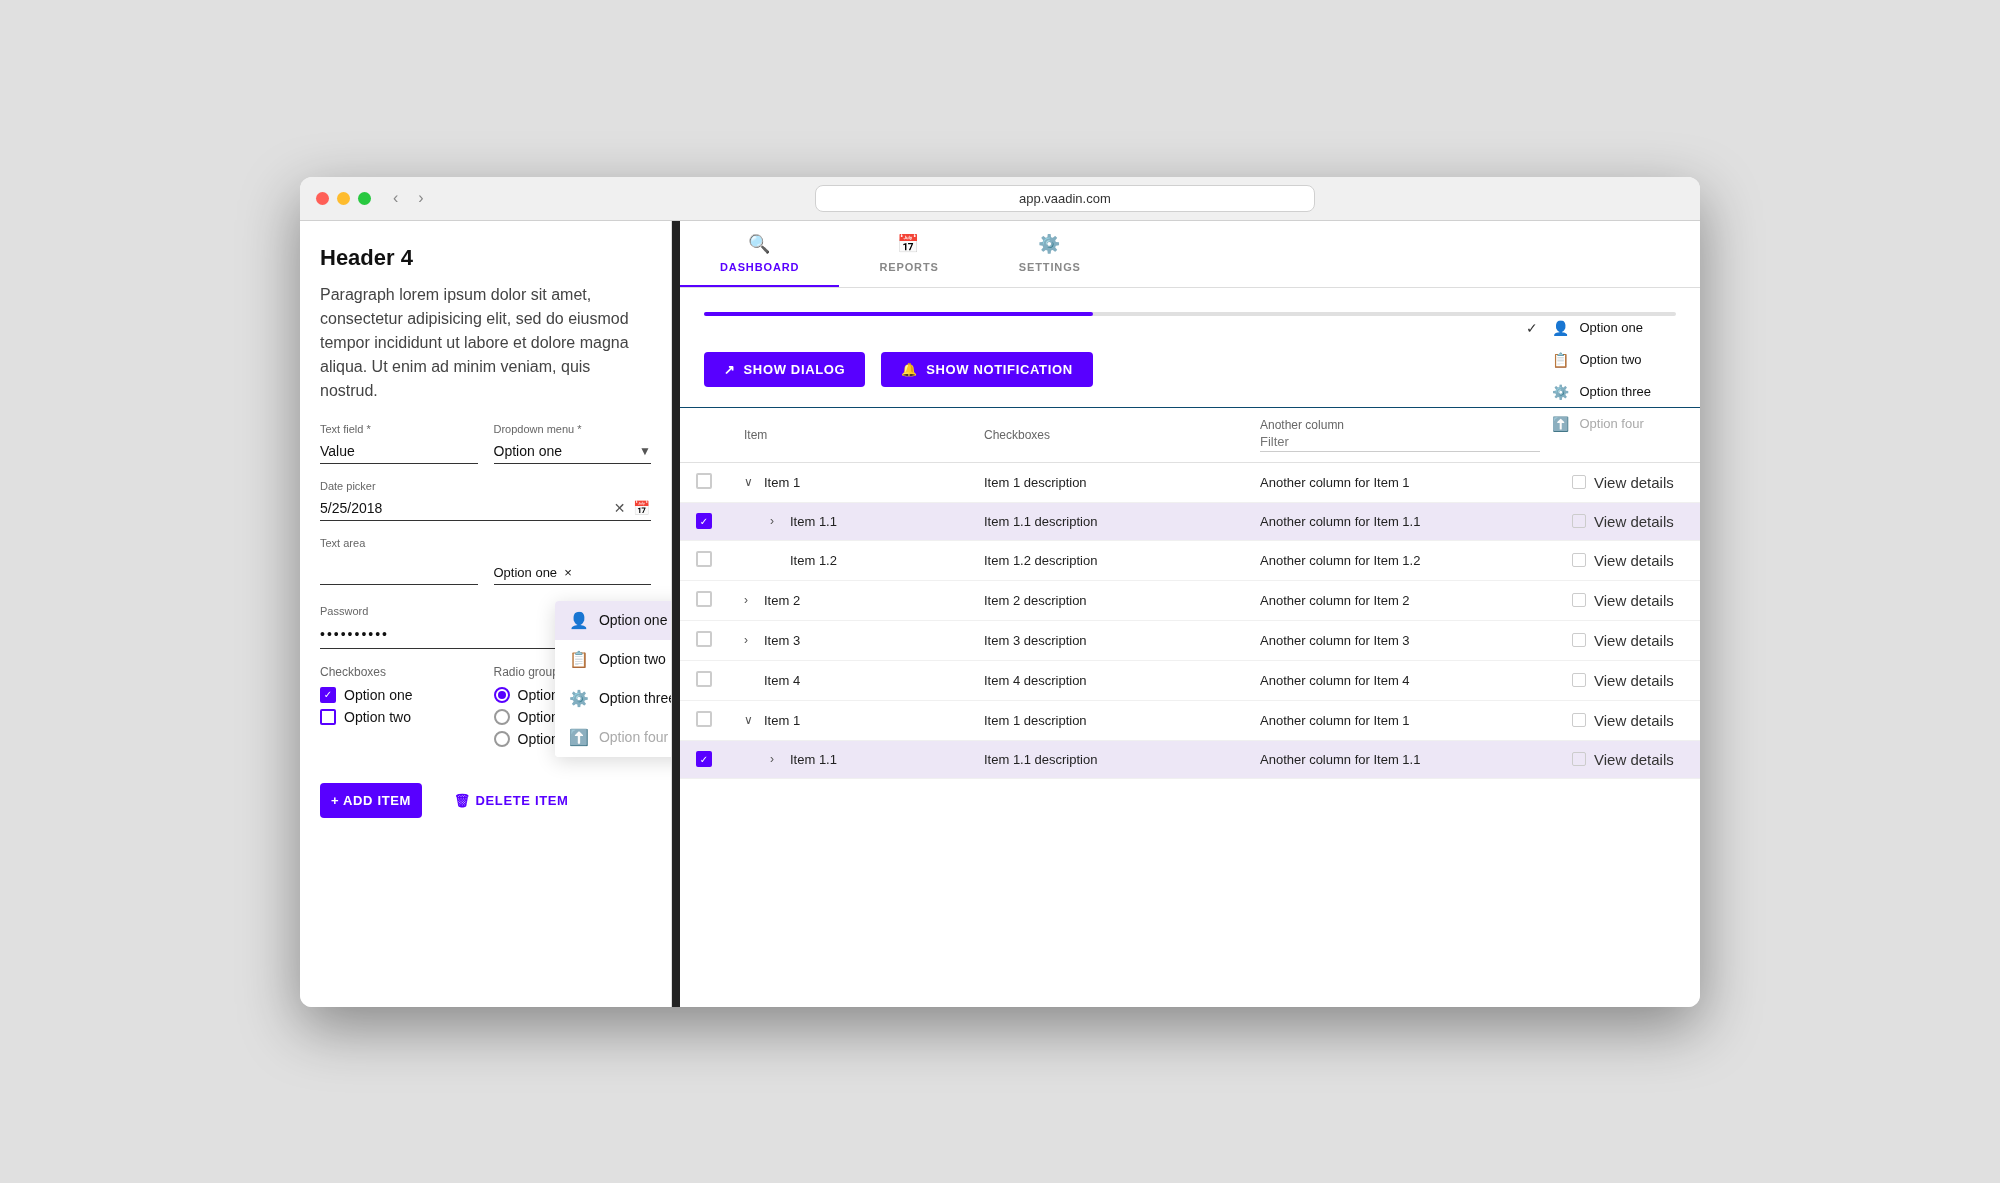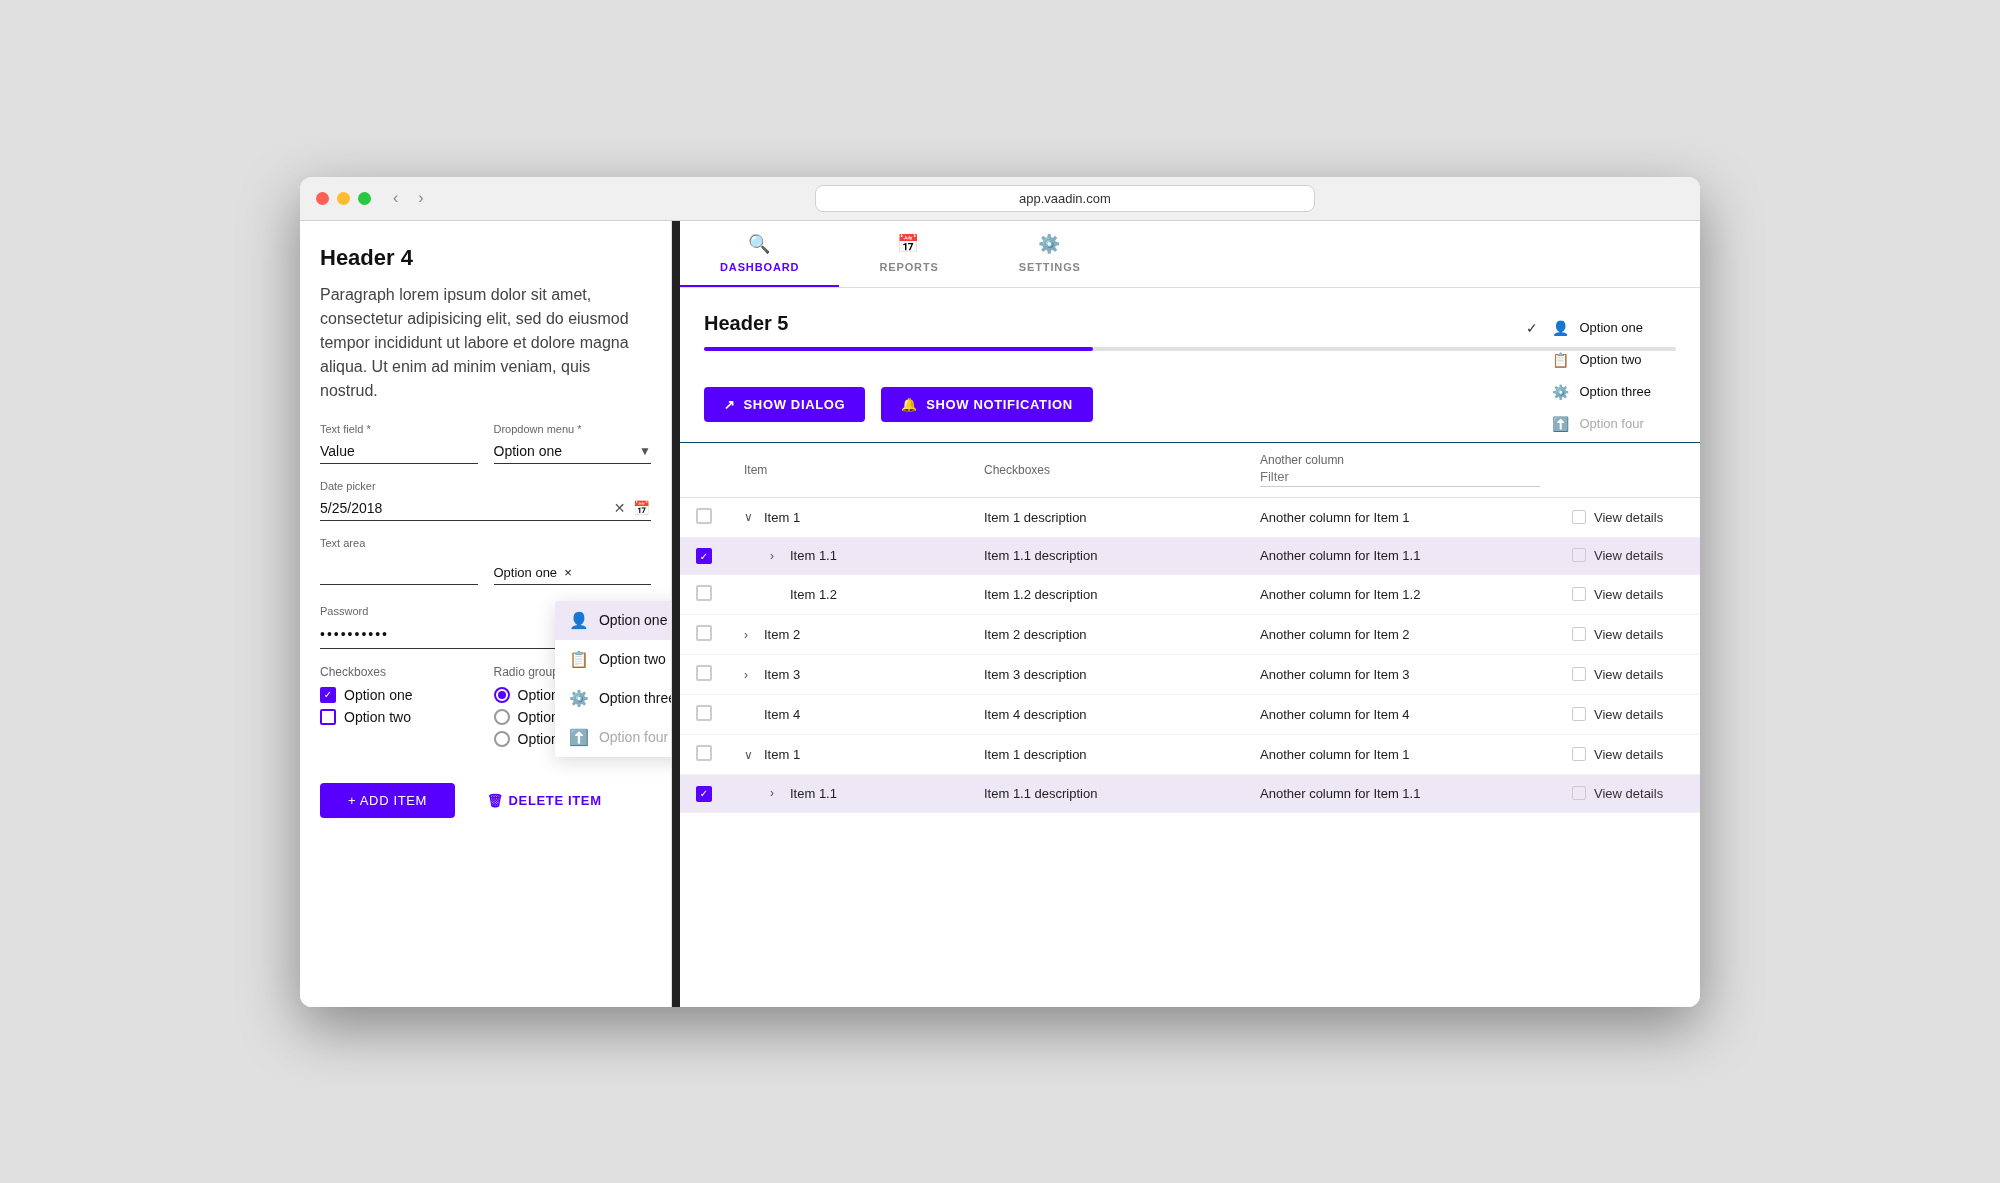--- a/index.html
+++ b/index.html
@@ -234,23 +234,23 @@
 
     .bottom-buttons {
       display: flex;
       gap: 16px;
       margin-top: 20px;
     }
     .btn-add {
       background: #5800ff;
       color: white;
       border: none;
-      padding: 10px 28px;
+      padding: 10px 11px;
       font-size: 13px;
-      font-weight: 400;
+      font-weight: 700;
       border-radius: 4px;
       cursor: pointer;
       display: flex;
       align-items: center;
       gap: 6px;
       letter-spacing: 0.05em;
     }
     .btn-delete {
       background: transparent;
       color: #5800ff;
@@ -445,23 +445,24 @@
       align-items: center;
       gap: 6px;
     }
     .expand-icon { color: #555; font-size: 12px; cursor: pointer; width: 14px; }
     .indent { width: 20px; display: inline-block; }
 
     .view-details-btn {
       background: transparent;
       border: none;
       color: #333;
-      font-size: 13px;
-      cursor: pointer;
-      display: flex;
+      font-size: 15px;
+      cursor: pointer;
+      display: flex;
+      align-items: center;
       gap: 4px;
     }
     .view-check { width: 14px; height: 14px; border: 1px solid #ccc; border-radius: 2px; margin-right: 4px; display: inline-block; }
 
     .divider-bar {
       width: 8px;
       height: 100%;
       background: #222;
       cursor: col-resize;
       flex-shrink: 0;
@@ -619,21 +620,20 @@
           <span class="tab-icon">📅</span>
           <span>REPORTS</span>
         </div>
         <div class="tab">
           <span class="tab-icon">⚙️</span>
           <span>SETTINGS</span>
         </div>
       </div>
 
       <div class="header5-area">
-        <h3>Header 5</h3>
         <div class="progress-bar-container">
           <div class="progress-bar-fill"></div>
         </div>
 
         <div class="context-menu">
           <div class="context-item">
             <span class="check">✓</span>
             <span class="ci-icon">👤</span>
             <span>Option one</span>
           </div>

